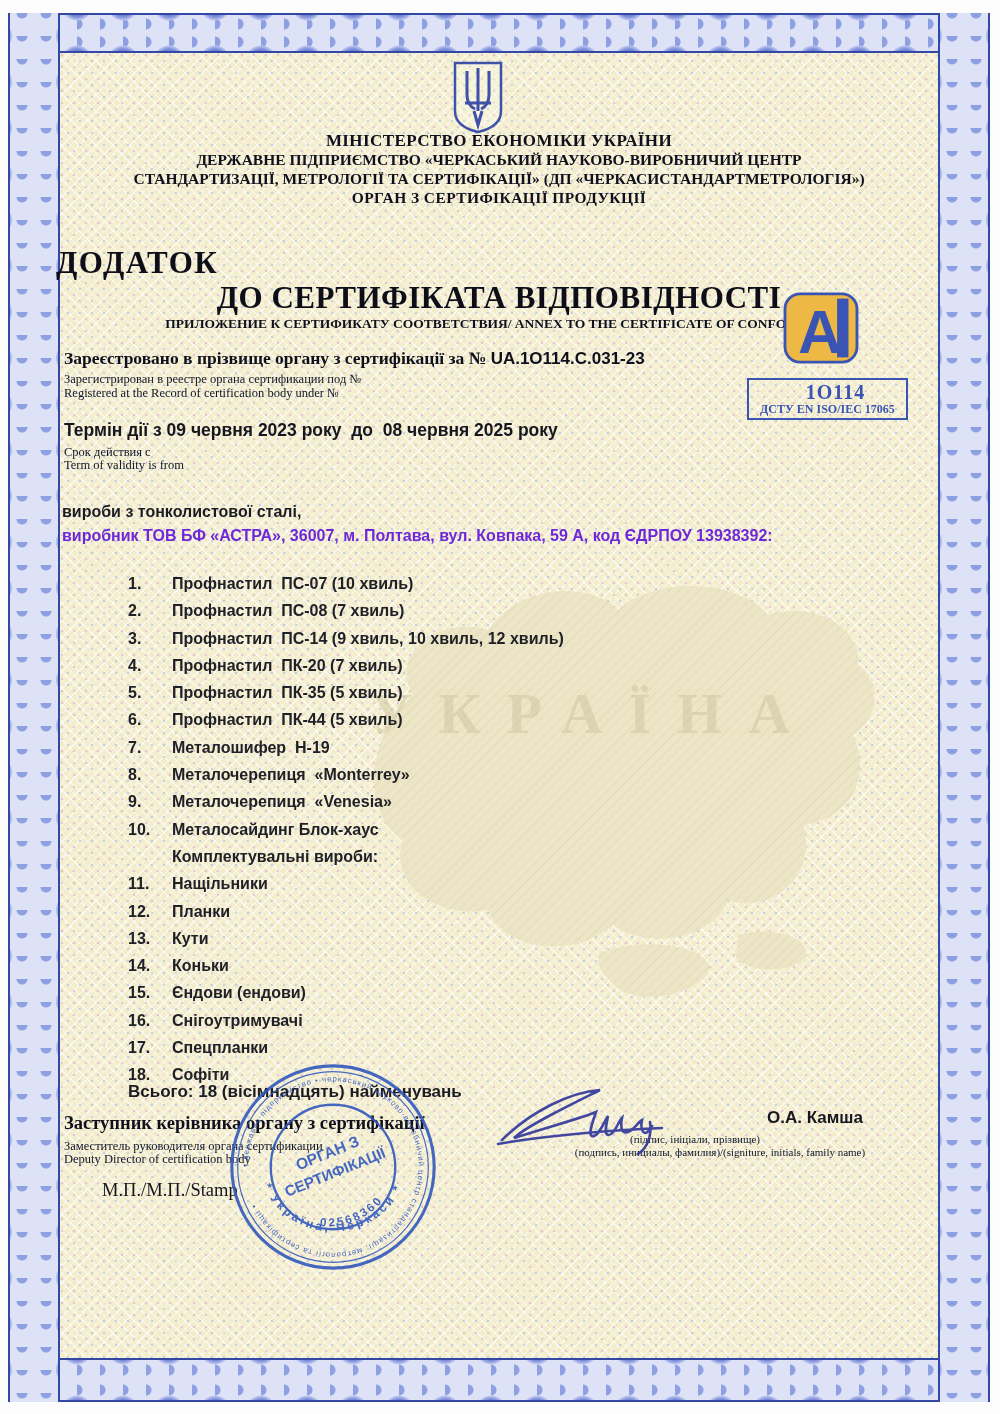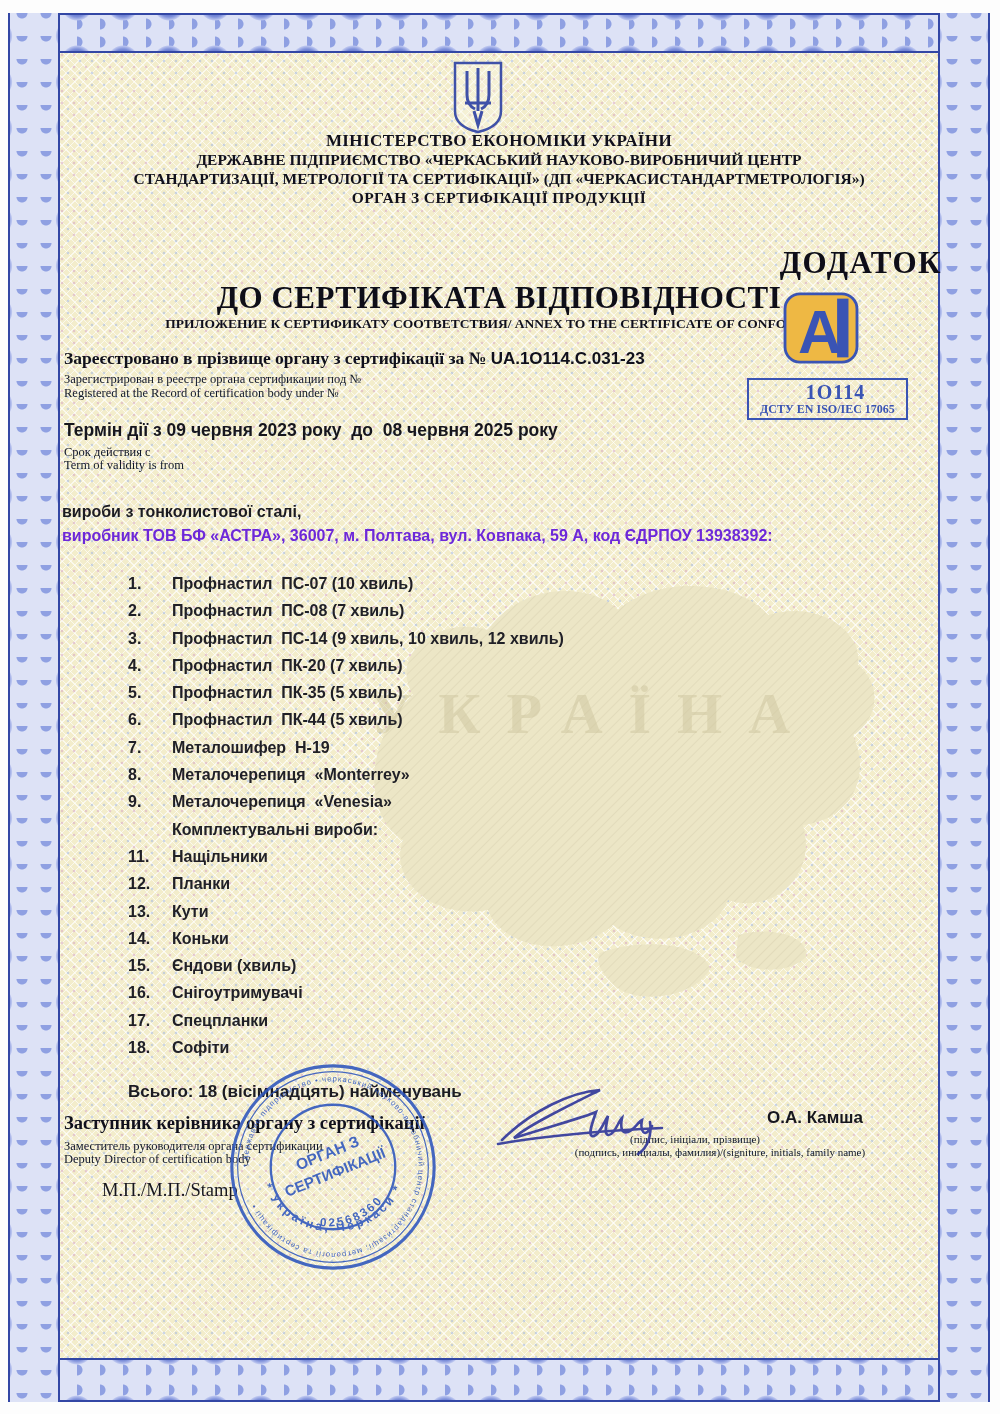--- a/index.html
+++ b/index.html
@@ -53,21 +53,21 @@
   .content{position:absolute;inset:0;z-index:3;color:#191920;}
   .abs{position:absolute;}
 
   .hdr{left:56px;width:886px;text-align:center;font-family:"Liberation Serif",serif;
        font-weight:bold;color:#10101c;}
   .hdr1{top:131px;font-size:17px;letter-spacing:.4px;}
   .hdr2{top:151px;font-size:15.5px;}
   .hdr3{top:170px;font-size:15.5px;}
   .hdr4{top:189px;font-size:15.5px;letter-spacing:.4px;}
 
-  .title1{left:56px;width:886px;top:245px;text-align:right;font-family:"Liberation Serif",serif;
+  .title1{left:56px;width:886px;top:245px;text-align:left;font-family:"Liberation Serif",serif;
           font-weight:bold;font-size:31px;letter-spacing:1.5px;color:#0e0e18;}
   .title2{left:56px;width:886px;top:280px;text-align:center;font-family:"Liberation Serif",serif;
           font-weight:bold;font-size:31px;letter-spacing:.5px;color:#0e0e18;}
   .subtitle{left:56px;width:886px;top:316px;text-align:center;font-family:"Liberation Serif",serif;
           font-weight:bold;font-size:13.5px;color:#10101c;}
 
   .reg-main{left:64px;top:348px;font-family:"Liberation Serif",serif;font-weight:bold;
             font-size:17.5px;color:#10101c;}
   .reg-main .num{font-family:"Liberation Sans",sans-serif;font-size:17px;}
   .small-serif{font-family:"Liberation Serif",serif;font-size:12.5px;color:#0f172a;}
@@ -186,26 +186,27 @@
     <div class="abs items">
         <div class="item-row"><span>1.</span><span>Профнастил  ПС-07 (10 хвиль)</span></div>
         <div class="item-row"><span>2.</span><span>Профнастил  ПС-08 (7 хвиль)</span></div>
         <div class="item-row"><span>3.</span><span>Профнастил  ПС-14 (9 хвиль, 10 хвиль, 12 хвиль)</span></div>
         <div class="item-row"><span>4.</span><span>Профнастил  ПК-20 (7 хвиль)</span></div>
         <div class="item-row"><span>5.</span><span>Профнастил  ПК-35 (5 хвиль)</span></div>
         <div class="item-row"><span>6.</span><span>Профнастил  ПК-44 (5 хвиль)</span></div>
         <div class="item-row"><span>7.</span><span>Металошифер  Н-19</span></div>
         <div class="item-row"><span>8.</span><span>Металочерепиця  «Monterrey»</span></div>
         <div class="item-row"><span>9.</span><span>Металочерепиця  «Venesia»</span></div>
+        <div class="item-row"><span>10.</span><span>Металосайдинг Блок-хаус</span></div>
         <div class="item-row"><span></span><span>Комплектувальні вироби:</span></div>
         <div class="item-row"><span>11.</span><span>Нащільники</span></div>
         <div class="item-row"><span>12.</span><span>Планки</span></div>
         <div class="item-row"><span>13.</span><span>Кути</span></div>
         <div class="item-row"><span>14.</span><span>Коньки</span></div>
-        <div class="item-row"><span>15.</span><span>Єндови (хвиль)</span></div>
+        <div class="item-row"><span>15.</span><span>Єндови (ендови)</span></div>
         <div class="item-row"><span>16.</span><span>Снігоутримувачі</span></div>
         <div class="item-row"><span>17.</span><span>Спецпланки</span></div>
         <div class="item-row"><span>18.</span><span>Софіти</span></div>
       </div>
 
     <div class="abs total">Всього: 18 (вісімнадцять) найменувань</div>
 
     <div class="abs sig-ua">Заступник керівника органу з сертифікації</div>
     <div class="abs small-serif sig-ru">Заместитель руководителя органа сертификации</div>
     <div class="abs small-serif sig-en">Deputy Director of certification body</div>

